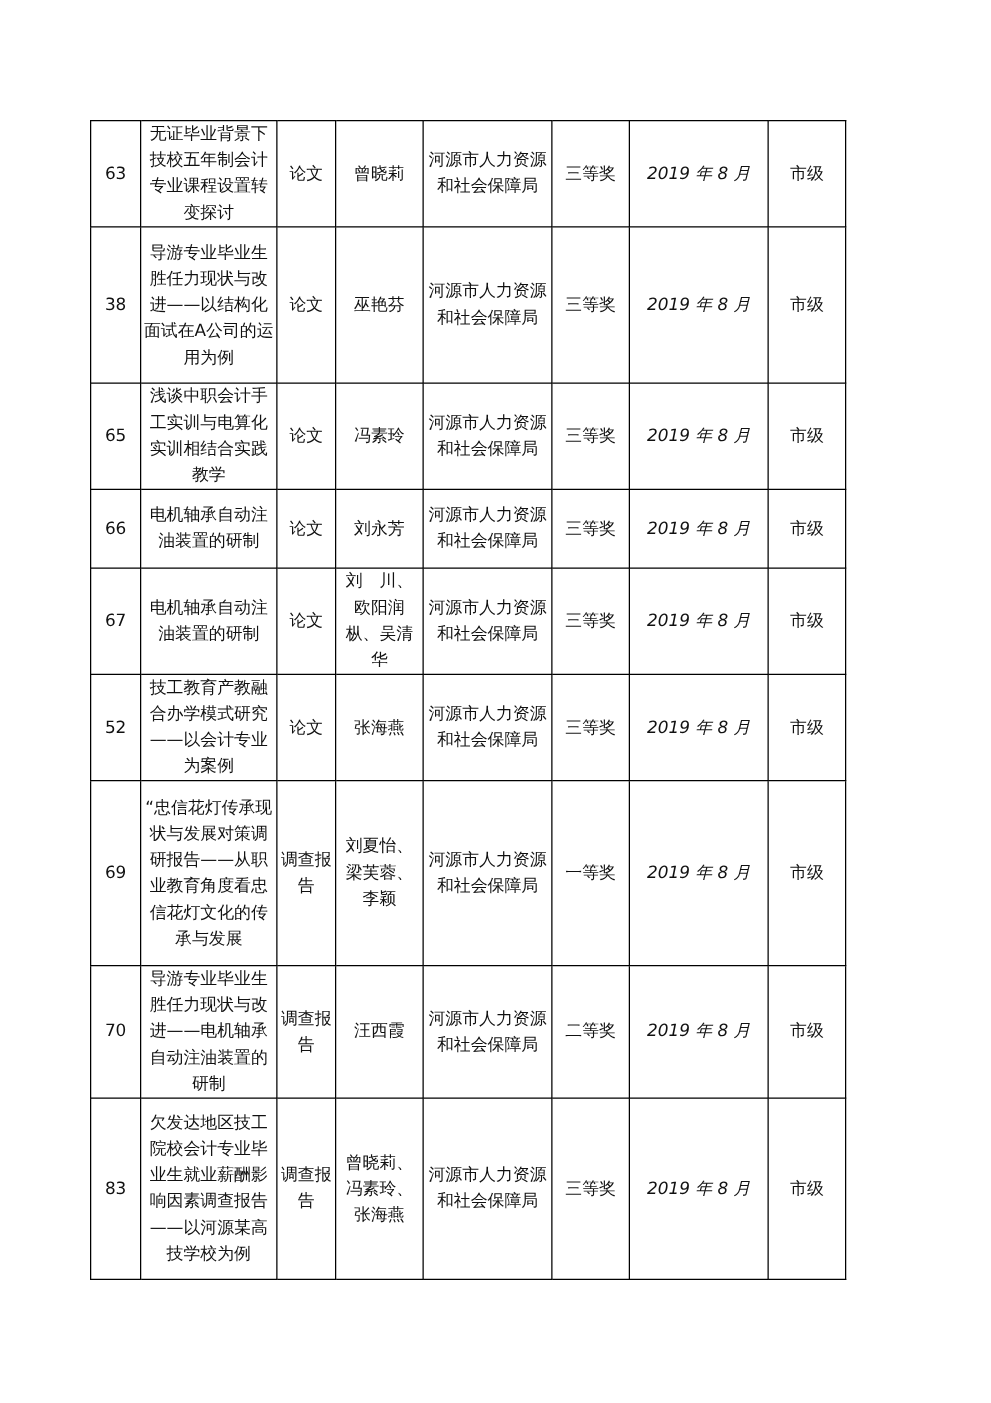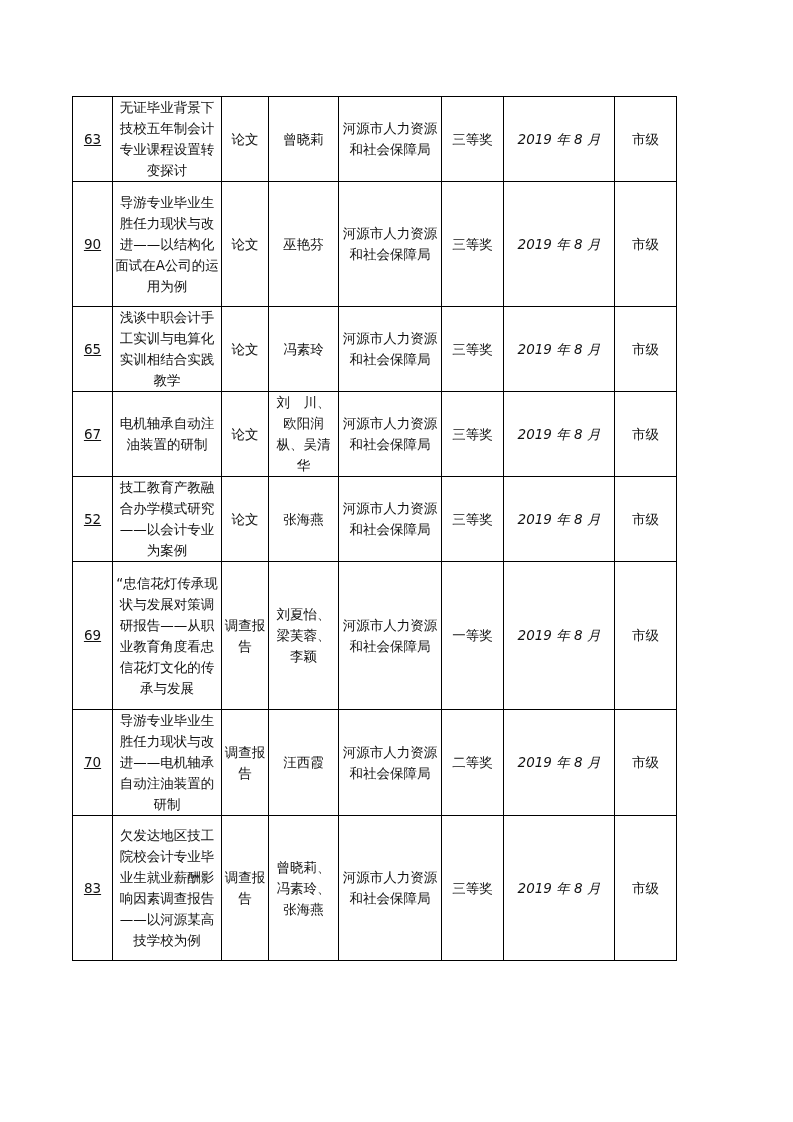--- a/index.html
+++ b/index.html
@@ -2,21 +2,21 @@
 <html><head>
   <meta charset="utf-8">
   <style>
     html, body { margin: 0; padding: 0; background: #ffffff; }
     body { width: 793px; height: 1122px; position: relative; overflow: hidden;
            font-family: "DejaVu Sans", "Liberation Sans", sans-serif; color: #111; }
     table.awards { position: absolute; left: 72px; top: 96px; border-collapse: collapse;
                    table-layout: fixed; width: 605px; }
     table.awards td { border: 1px solid #000; text-align: center; vertical-align: middle;
                       font-size: 13.5px; line-height: 21px; padding: 0 2px; word-break: break-all; }
-    td.no { font-size: 13px; text-decoration: underline; }
+    td.no { font-size: 13px; }
     td.title { padding: 0 4px; }
     td.date { font-size: 13px; white-space: nowrap; font-style: italic; }
   </style>
 </head>
 <body>
 
 <table class="awards">
   <colgroup>
     <col style="width:40px">
       <col style="width:109px">
@@ -32,34 +32,44 @@
         <td class="no">63</td>
         <td class="title">无证毕业背景下技校五年制会计专业课程设置转变探讨</td>
         <td class="type">论文</td>
         <td class="authors">曾晓莉</td>
         <td class="issuer">河源市人力资源和社会保障局</td>
         <td class="award">三等奖</td>
         <td class="date">2019 年 8 月</td>
         <td class="level">市级</td>
       </tr>
       <tr style="height: 125px;">
-        <td class="no">90</td>
+        <td class="no">38</td>
         <td class="title">导游专业毕业生胜任力现状与改进——以结构化面试在A公司的运用为例</td>
         <td class="type">论文</td>
         <td class="authors">巫艳芬</td>
         <td class="issuer">河源市人力资源和社会保障局</td>
         <td class="award">三等奖</td>
         <td class="date">2019 年 8 月</td>
         <td class="level">市级</td>
       </tr>
       <tr style="height: 85px;">
         <td class="no">65</td>
         <td class="title">浅谈中职会计手工实训与电算化实训相结合实践教学</td>
         <td class="type">论文</td>
         <td class="authors">冯素玲</td>
+        <td class="issuer">河源市人力资源和社会保障局</td>
+        <td class="award">三等奖</td>
+        <td class="date">2019 年 8 月</td>
+        <td class="level">市级</td>
+      </tr>
+      <tr style="height: 63px;">
+        <td class="no">66</td>
+        <td class="title">电机轴承自动注油装置的研制</td>
+        <td class="type">论文</td>
+        <td class="authors">刘永芳</td>
         <td class="issuer">河源市人力资源和社会保障局</td>
         <td class="award">三等奖</td>
         <td class="date">2019 年 8 月</td>
         <td class="level">市级</td>
       </tr>
       <tr style="height: 84px;">
         <td class="no">67</td>
         <td class="title">电机轴承自动注油装置的研制</td>
         <td class="type">论文</td>
         <td class="authors">刘　川、欧阳润枞、吴清华</td>

